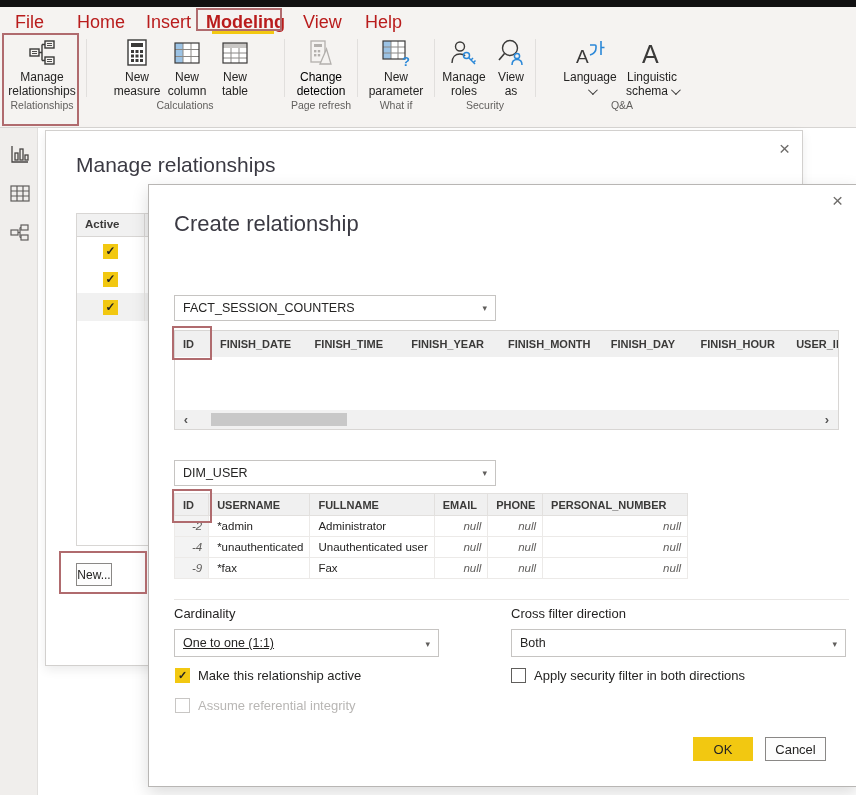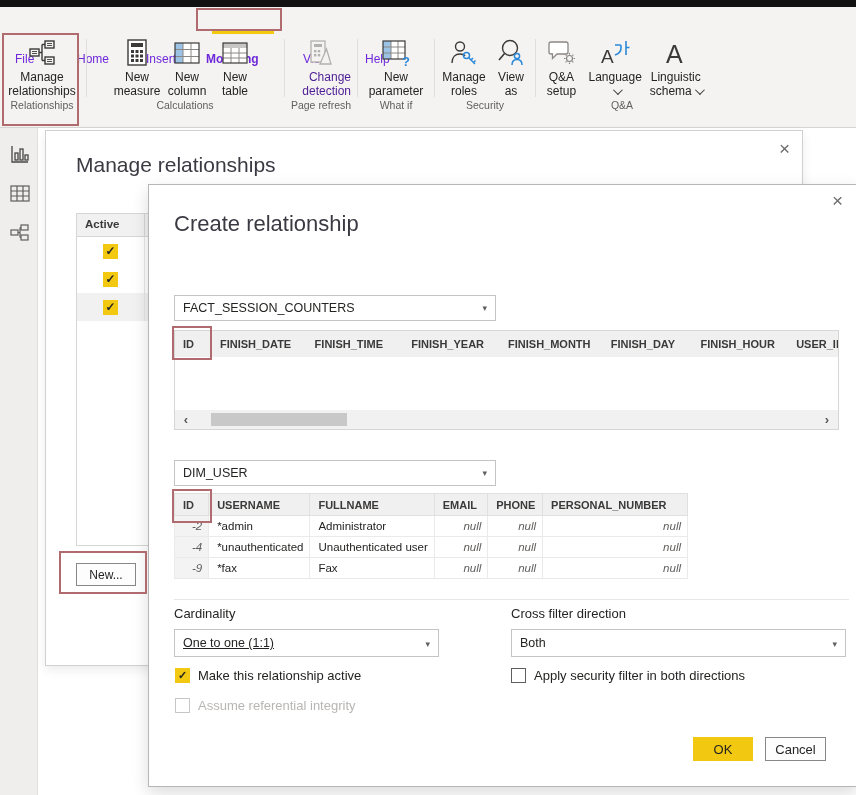--- a/index.html
+++ b/index.html
@@ -5,32 +5,32 @@
   * { margin:0; padding:0; box-sizing:border-box; }
   html,body { width:856px; height:795px; }
   body { font-family:"Liberation Sans", sans-serif; background:#fff; }
   #screen { position:relative; width:856px; height:795px; overflow:hidden; background:#fff; }
 
   
   .titlebar { position:absolute; left:0; top:0; width:856px; height:7px; background:#111; }
 
   
   .ribbon { position:absolute; left:0; top:7px; width:856px; height:121px; background:#f5f3f1; border-bottom:1px solid #d6d4d2; }
-  .tab { position:absolute; top:4px; height:22px; line-height:22px; font-size:12px; color:#6d28d9; cursor:default;margin-top:37px; }
+  .tab { position:absolute; top:4px; height:22px; line-height:22px; font-size:18px; color:#b91c1c; cursor:default; }
   .tab.active { font-weight:700; }
   .tab-underline { position:absolute; left:212px; top:23px; width:62px; height:4px; background:#F2C811; }
   .ribbon-body { position:absolute; left:0; top:26px; right:0; height:79px; }
   .rgroup { position:absolute; top:0; height:79px; }
   .rgroup-row { position:absolute; top:0; left:0; right:0; height:62px; display:flex; justify-content:center; align-items:flex-start; gap:2px; }
   .rgroup-label { position:absolute; bottom:1px; left:0; right:0; text-align:center; font-size:10.5px; color:#605e5c; }
   .rsep { position:absolute; top:6px; width:1px; height:58px; background:#e1dfdd; }
   .rbtn { display:flex; flex-direction:column; align-items:center; padding-top:2px; cursor:default; }
   .rbtn .ric { height:36px; display:flex; align-items:center; justify-content:center; }
   .rbtn .rlabel { font-size:12px; line-height:1.15; text-align:center; color:#252423; white-space:pre-line; }
-  .rbtn.disabled .rlabel { color:#4c1d95;text-align:right; }
+  .rbtn.disabled .rlabel { color:#000000; }
   .chev { display:inline-block; width:7px; height:7px; border-right:1.4px solid #3b3a39; border-bottom:1.4px solid #3b3a39; transform:rotate(45deg) translateY(-2px); margin-left:3px; }
   .chev-line { height:12px; line-height:10px; }
 
   
   .sidebar { position:absolute; left:0; top:128px; width:38px; height:667px; background:#f0eeec; border-right:1px solid #e1dfdd; z-index:1; }
   .side-icon { position:absolute; left:9px; width:22px; height:22px; cursor:pointer; }
 
   
   .dialog { position:absolute; background:#fff; }
   .manage-dialog { left:45px; top:130px; width:758px; height:536px; border:1px solid #d2d0ce; box-shadow:0 4px 10px rgba(0,0,0,.08); z-index:2; }
@@ -43,21 +43,21 @@
   .mr-head { display:flex; height:23px; background:#f1f1f1; border-bottom:1px solid #d8d6d4; }
   .mr-head .c1 { width:68px; padding:4px 0 0 8px; font-size:11.5px; font-weight:700; color:#3b3a39; border-right:1px solid #d8d6d4; }
   .mr-head .c2 { flex:1; }
   .mr-row { display:flex; height:28px; align-items:center; }
   .mr-row.selected { background:#f1f1f1; }
   .mr-row .c1 { width:68px; display:flex; justify-content:center; border-right:1px solid #e8e6e4; height:100%; align-items:center; }
   .mr-row .c2 { flex:1; padding-left:3px; }
   .ybox { width:15px; height:15px; background:#F2C811; display:flex; align-items:center; justify-content:center; font-size:12px; font-weight:700; color:#252423; }
   .ysliver { width:13px; height:13px; background:#F2C811; }
   .btn { border:1px solid #8a8886; background:#fdfdfd; font-size:12px; color:#252423; text-align:center; cursor:pointer; font-family:inherit; }
-  .new-btn { position:absolute; left:30px; top:432px; width:60px; height:23px; }
+  .new-btn { position:absolute; left:30px; top:432px; width:36px; height:23px; }
   .autodetect-partial { position:absolute; left:105px; top:432px; width:70px; height:23px; }
 
   
   .cd-subtitle { position:absolute; left:25px; top:60px; font-size:13px; color:#252423; }
   .select { position:absolute; height:26px; border:1px solid #c6c4c2; background:#fff; font-size:12.5px; color:#252423; line-height:24px; padding-left:8px; cursor:pointer; }
   .select .arrow { position:absolute; right:8px; top:0; font-size:9px; color:#605e5c; }
   .sel1 { left:25px; top:110px; width:322px; }
   .sel2 { left:25px; top:275px; width:322px; }
   .sel-card { left:25px; top:444px; width:265px; height:28px; line-height:26px;text-decoration:underline; }
   .sel-cross { left:362px; top:444px; width:335px; height:28px; line-height:26px; }
@@ -248,32 +248,20 @@
             </span>
             <span class="rlabel">View as</span>
           </div>
         </div>
         <div class="rgroup-label">Security</div>
       </div>
       <div class="rsep" style="left:535px"></div>
 
       <div class="rgroup" style="left:538px;width:168px">
         <div class="rgroup-row">
-          <div class="rbtn" style="width:48px">
-            <span class="ric">
-              <svg width="32" height="28" viewBox="0 0 32 28">
-                <path d="M4 5 q0-2 2-2 h15 q2 0 2 2 v8 q0 2 -2 2 h-9 l-4.5 4.5 v-4.5 h-1.5 q-2 0-2-2 z" fill="#fff" stroke="#8a8886" stroke-width="1.3"></path>
-                <circle cx="24.5" cy="19.5" r="3" fill="none" stroke="#8a8886" stroke-width="1.2"></circle>
-                <g stroke="#8a8886" stroke-width="1.2">
-                  <path d="M24.5 15.5 v-1.5 M24.5 23.5 v1.5 M20.5 19.5 h-1.5 M28.5 19.5 h1.5 M21.7 16.7 l-1.1-1.1 M27.3 22.3 l1.1 1.1 M27.3 16.7 l1.1-1.1 M21.7 22.3 l-1.1 1.1"></path>
-                </g>
-              </svg>
-            </span>
-            <span class="rlabel">Q&amp;A setup</span>
-          </div>
           <div class="rbtn" style="width:58px">
             <span class="ric">
               <svg width="32" height="30" viewBox="0 0 32 30">
                 <text x="2" y="25" font-size="19" fill="#3b3a39" font-family="inherit">A</text>
                 <g stroke="#2b88d8" stroke-width="1.6" fill="none">
                   <path d="M16 7 h5 q1 0 1 1 v2 q0 5 -6 7"></path>
                   <path d="M27 3 v14 M27 9.5 h3.5"></path>
                 </g>
               </svg>
             </span>

